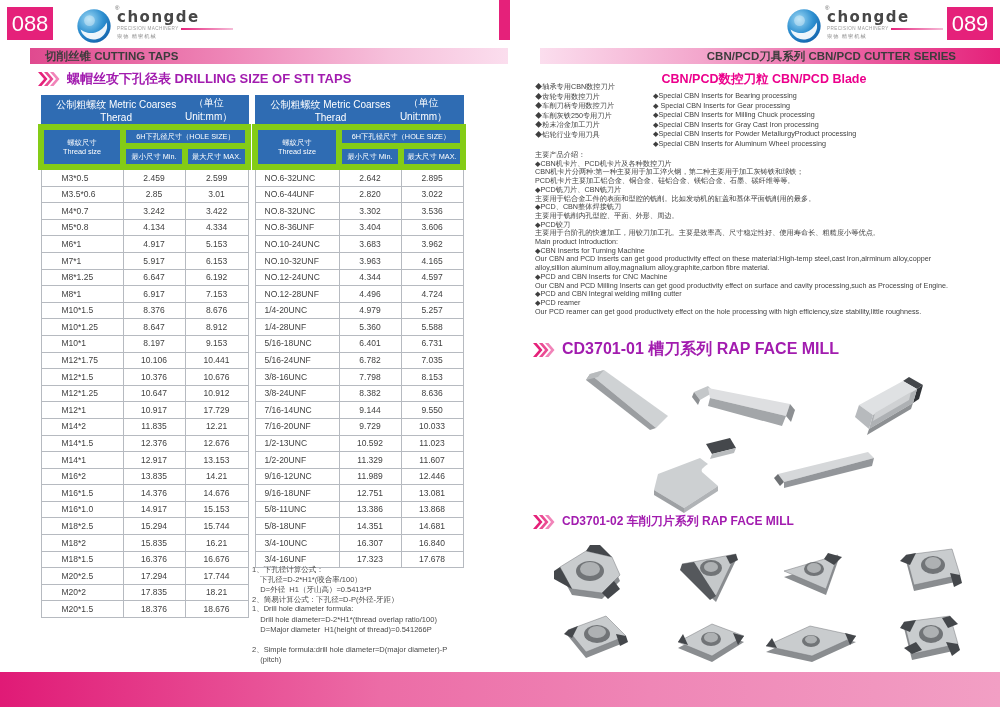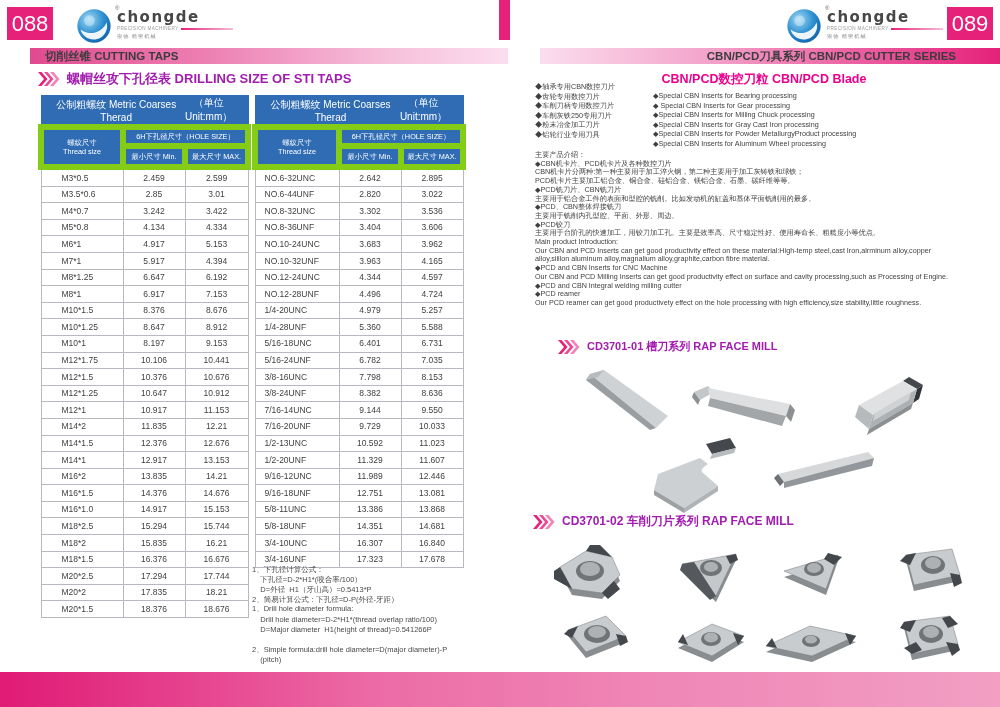--- a/index.html
+++ b/index.html
@@ -28,21 +28,21 @@
   .bar{position:absolute;top:48px;height:16px;display:flex;align-items:center;
        font-size:11.5px;font-weight:bold;color:#3c3c3c;box-sizing:border-box;}
   .bar-left{left:30px;width:478px;padding-left:15px;
             background:linear-gradient(90deg,#e04a8f 0%,#ee84b6 40%,#f6c0db 75%,#fbdeee 100%);}
   .bar-right{left:540px;width:460px;justify-content:flex-end;padding-right:44px;
              background:linear-gradient(90deg,#fbdeee 0%,#f3a6cc 35%,#e9539a 75%,#e5217a 100%);}
 
   
   .sechead{position:absolute;display:flex;align-items:center;gap:7px;font-weight:bold;color:#a21caf;}
   #lhead{left:38px;top:70px;font-size:13px;}
-  #rsec1{left:558px;top:339px;font-size:11px;}
+  #rsec1{left:533px;top:339px;font-size:16px;}
   #rsec2{left:533px;top:513px;font-size:12px;}
 
   
   .dtable{position:absolute;border-collapse:collapse;table-layout:fixed;}
   #table1{left:38px;top:95px;width:207px;}
   #table2{left:252px;top:95px;width:208px;}
   .dtable th{font-weight:normal;padding:0;}
   .hrow1 th{background:#2f6cb3;color:#fff;height:24px;font-size:10px;border:1px solid #2f6cb3;}
   .t1flex{display:flex;justify-content:space-between;align-items:center;padding:0 8px 0 13px;}
   .hrow2 th{background:#2f6cb3;color:#fff;font-size:7.3px;border:6px solid #84cc16;line-height:1.25;}
@@ -200,21 +200,21 @@
         <td>4.334</td>
       </tr>
         <tr>
         <td class="c1">M6*1</td>
         <td>4.917</td>
         <td>5.153</td>
       </tr>
         <tr>
         <td class="c1">M7*1</td>
         <td>5.917</td>
-        <td>4.394</td>
+        <td>6.153</td>
       </tr>
         <tr>
         <td class="c1">M8*1.25</td>
         <td>6.647</td>
         <td>6.192</td>
       </tr>
         <tr>
         <td class="c1">M8*1</td>
         <td>6.917</td>
         <td>7.153</td>
@@ -245,21 +245,21 @@
         <td>10.676</td>
       </tr>
         <tr>
         <td class="c1">M12*1.25</td>
         <td>10.647</td>
         <td>10.912</td>
       </tr>
         <tr>
         <td class="c1">M12*1</td>
         <td>10.917</td>
-        <td>11.153</td>
+        <td>17.729</td>
       </tr>
         <tr>
         <td class="c1">M14*2</td>
         <td>11.835</td>
         <td>12.21</td>
       </tr>
         <tr>
         <td class="c1">M14*1.5</td>
         <td>12.376</td>
         <td>12.676</td>
@@ -516,20 +516,21 @@
       <div>◆PCD铣刀片、CBN铣刀片</div>
       <div>主要用于铝合金工件的表面和型腔的铣削。比如发动机的缸盖和基体平面铣削用的最多。</div>
       <div>◆PCD、CBN整体焊接铣刀</div>
       <div>主要用于铣削内孔型腔、平面、外形、周边。</div>
       <div>◆PCD铰刀</div>
       <div>主要用于台阶孔的快速加工，用铰刀加工孔。主要是效率高、尺寸稳定性好、使用寿命长、粗糙度小等优点。</div>
     </div>
   <div class="intro" id="intro-en">
 
   <div>Main product Introduction:</div>
+      <div>◆CBN Inserts for Turning Machine</div>
       <div>Our CBN and PCD Inserts can get good productivity effect on these material:High-temp steel,cast Iron,alrminum alloy,copper</div>
       <div>alloy,sililon aluminum alloy,magnalium alloy,graphite,carbon fibre material.</div>
       <div>◆PCD and CBN Inserts for CNC Machine</div>
       <div>Our CBN and PCD Milling Inserts can get good productivity effect on surface and cavity processing,such as Processing of Engine.</div>
       <div>◆PCD and CBN Integral welding milling cutter</div>
       <div>◆PCD reamer</div>
       <div>Our PCD reamer can get good productivety effect on the hole processing with high efficiency,size stability,little roughness.</div>
     </div>
 
   <div class="sechead" id="rsec1">

